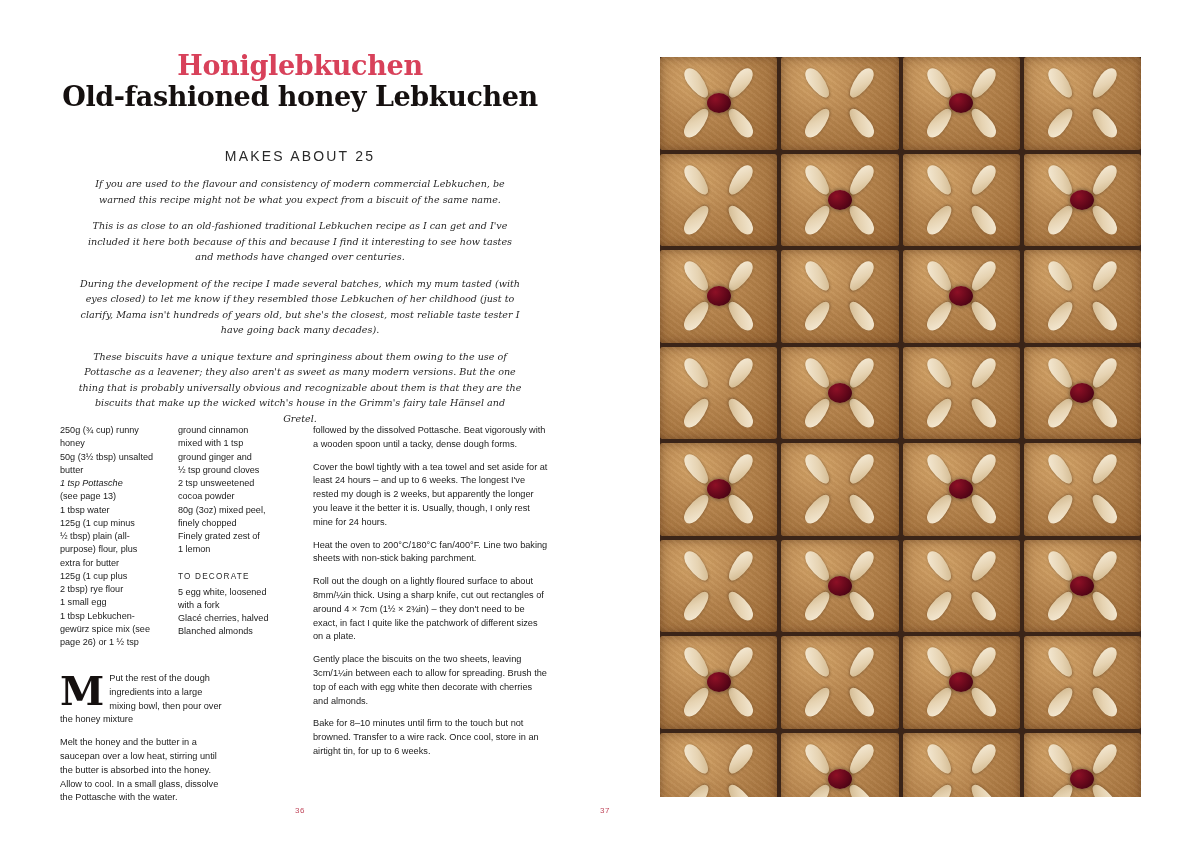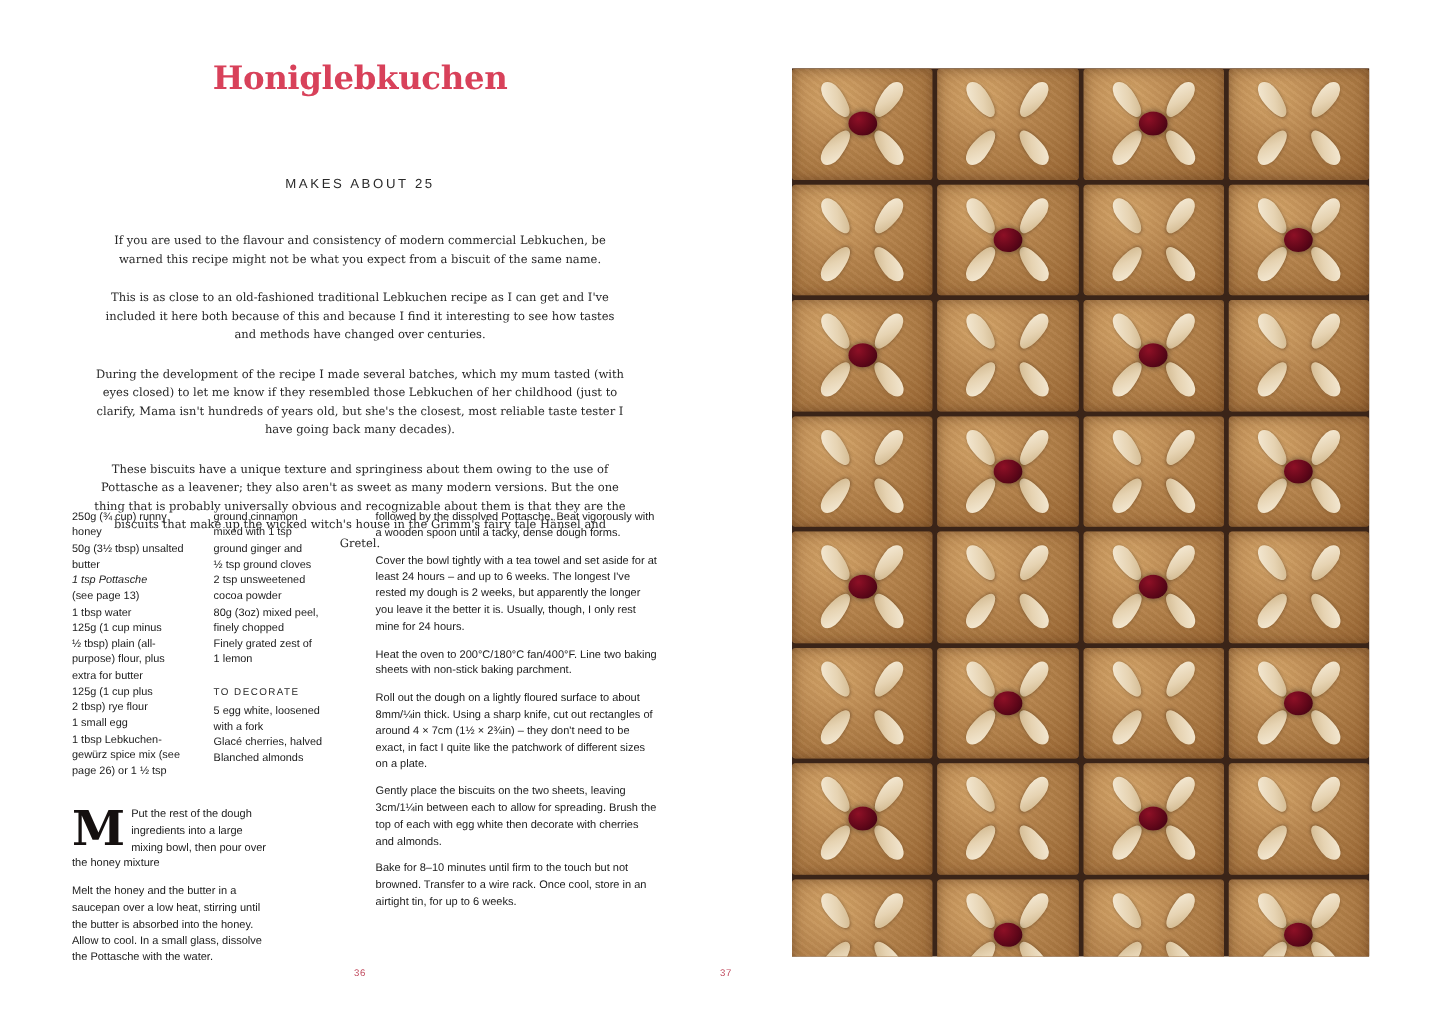--- a/index.html
+++ b/index.html
@@ -54,37 +54,38 @@
     line-height: 1.1;
     margin: 0;
   }
   .makes {
     position: absolute;
     left: 60px;
     top: 148px;
     width: 480px;
     text-align: center;
     font-family: "Liberation Sans", sans-serif;
-    font-size: 11px;
+    font-size: 14px;
     letter-spacing: 2.2px;
     color: #2a2a2a;
   }
   .intro {
     position: absolute;
     left: 78px;
     top: 176px;
     width: 444px;
     text-align: center;
   }
   .intro p {
     font-family: "DejaVu Serif", serif;
+    font-style: italic;
     font-size: 9.6px;
     line-height: 1.62;
     color: #262626;
-    margin: 17px 0 11px 0;
+    margin: 0 0 11px 0;
   }
   .intro p:last-child { margin-bottom: 0; }
 
   
   .cols {
     position: absolute;
     left: 60px;
     top: 424px;
     width: 488px;
     height: 390px;
@@ -233,20 +234,21 @@
 </style>
 </head>
 <body>
 
 <div class="spread">
 
   <div class="page-left">
 
     <div class="title-block">
       <h1 class="title-de">Honiglebkuchen</h1>
+      <h2 class="title-en">Old-fashioned honey Lebkuchen</h2>
     </div>
 
     <div class="makes">MAKES ABOUT 25</div>
 
     <div class="intro">
       <p>If you are used to the flavour and consistency of modern commercial Lebkuchen, be warned this recipe might not be what you expect from a biscuit of the same name.</p>
       <p>This is as close to an old-fashioned traditional Lebkuchen recipe as I can get and I've included it here both because of this and because I find it interesting to see how tastes and methods have changed over centuries.</p>
       <p>During the development of the recipe I made several batches, which my mum tasted (with eyes closed) to let me know if they resembled those Lebkuchen of her childhood (just to clarify, Mama isn't hundreds of years old, but she's the closest, most reliable taste tester I have going back many decades).</p>
       <p>These biscuits have a unique texture and springiness about them owing to the use of Pottasche as a leavener; they also aren't as sweet as many modern versions. But the one thing that is probably universally obvious and recognizable about them is that they are the biscuits that make up the wicked witch's house in the Grimm's fairy tale Hänsel and Gretel.</p>
     </div>

